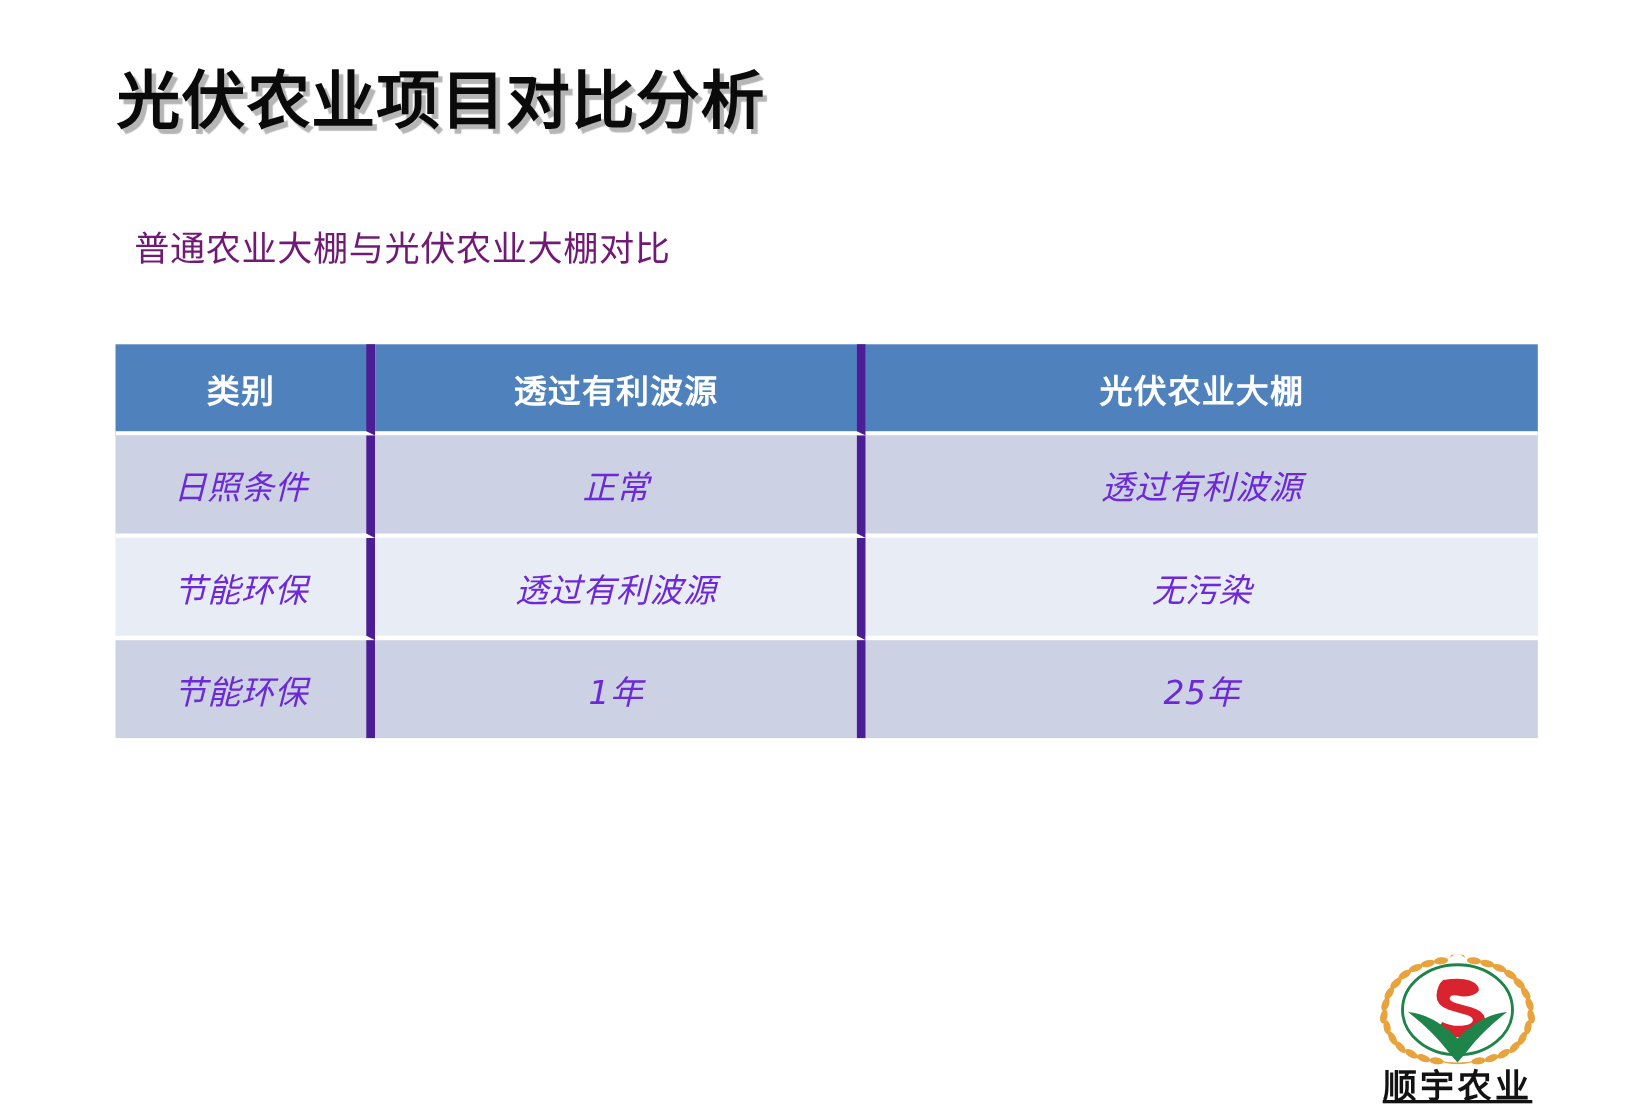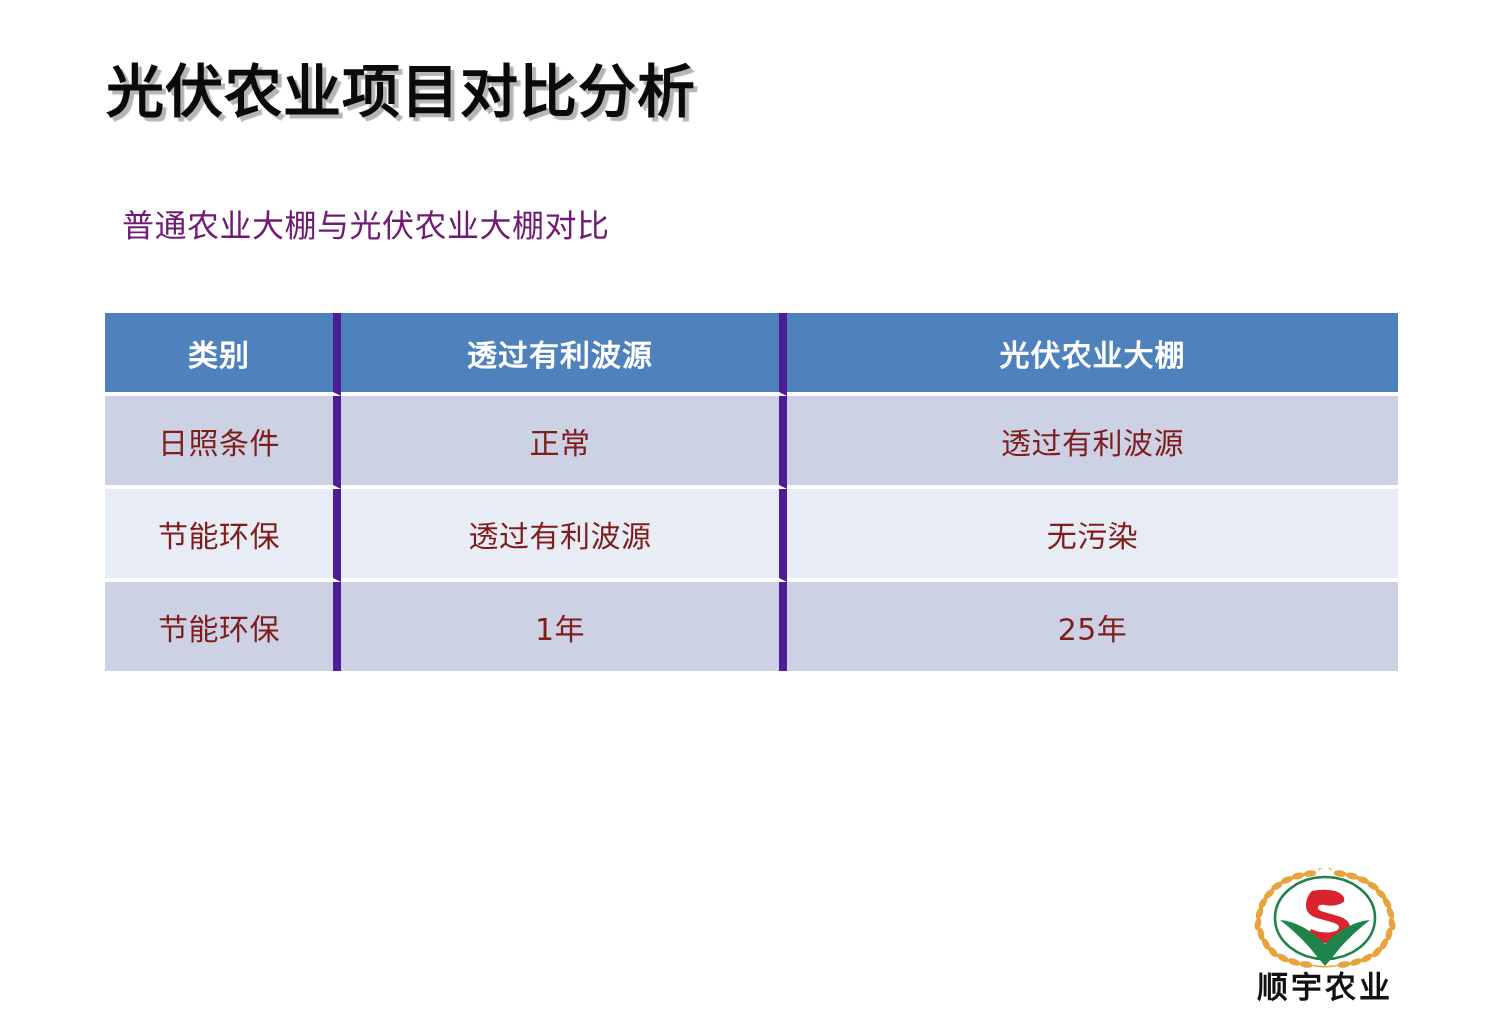--- a/index.html
+++ b/index.html
@@ -85,22 +85,23 @@
     color: #ffffff;
     font-size: 30px;
     font-weight: bold;
     letter-spacing: 1px;
   }
 
   .comparison-table tbody td {
     height: 89px;
     font-size: 30px;
     font-weight: normal;
-    color: #7f1d1d;
+    color: #6d28d9;
     letter-spacing: 0.5px;
+    font-style: italic;
   }
 
   .row-dark td { background: #ccd1e3; }
   .row-light td { background: #e8ecf4; }
 
   
   .logo {
     position: absolute;
     left: 1242px;
     top: 868px;
@@ -118,20 +119,21 @@
     left: 0;
     top: 94px;
     width: 166px;
     text-align: center;
     font-family: "DejaVu Serif", "Liberation Serif", serif;
     font-size: 31px;
     font-weight: bold;
     color: #121212;
     letter-spacing: 3px;
     white-space: nowrap;
+    text-decoration: underline;
   }
 </style>
 </head>
 <body>
 
 <div class="slide">
 
   <div class="slide-title">光伏农业项目对比分析</div>
 
   <div class="slide-subtitle">普通农业大棚与光伏农业大棚对比</div>

